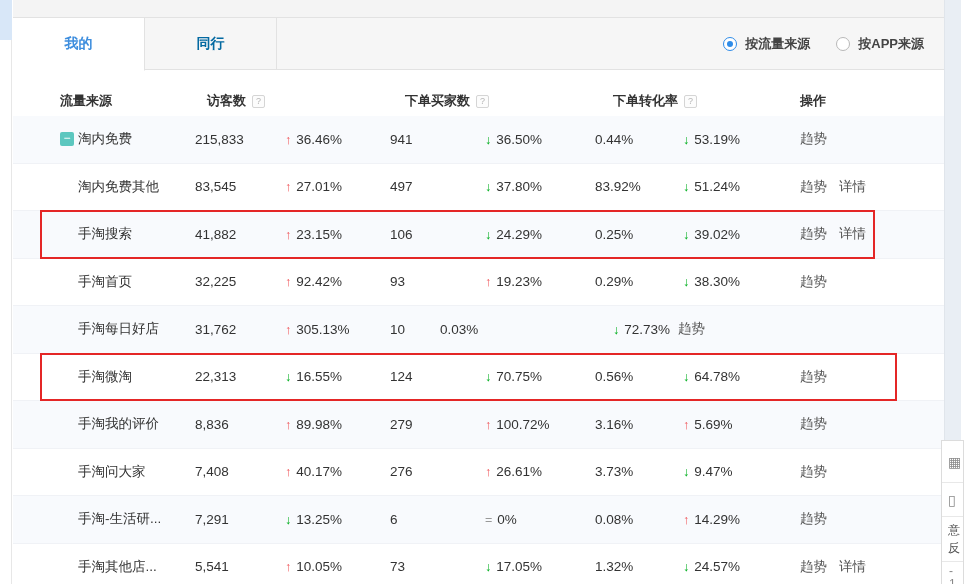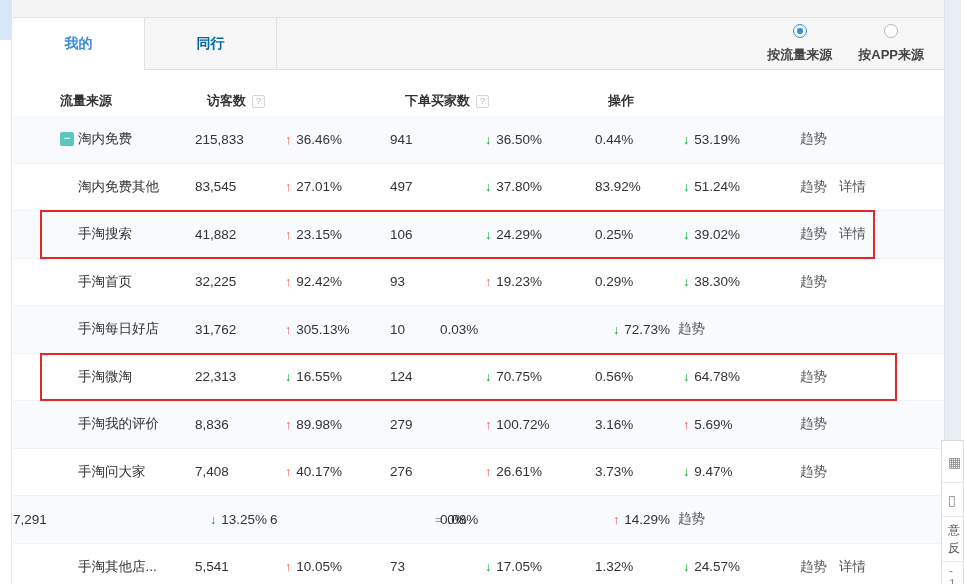--- a/index.html
+++ b/index.html
@@ -15,21 +15,21 @@
   
   .topbar { position:absolute; left:13px; top:0; width:931px; height:18px; background:#f4f4f4; border-bottom:1px solid #e2e2e2; }
   
   .scroll-strip { position:absolute; top:0; right:3px; width:17px; height:584px; background:#e9eef4; border-left:1px solid #e0e5eb; }
   
   .panel { position:absolute; left:13px; top:18px; width:931px; height:566px; background:#fff; }
   .tabbar { position:relative; height:52px; background:#f6f6f6; border-bottom:1px solid #e2e2e2; display:flex;font-weight:bold; }
   .tab { width:132px; display:flex; align-items:center; justify-content:center; font-size:14px; color:#0369a1; border-right:1px solid #e2e2e2; cursor:pointer; }
   .tab.active { background:#fff; color:#3e8ede; height:53px; border-bottom:1px solid #fff; }
   .radio-group { position:absolute; right:20px; top:0; height:52px; display:flex; align-items:center; gap:26px; }
-  .radio { display:flex; align-items:center; gap:8px; font-size:13px; color:#444; cursor:pointer;flex-direction:column; }
+  .radio { display:flex; align-items:center; gap:8px; font-size:13px; color:#444; cursor:pointer; }
   .radio-circle { width:14px; height:14px; border:1px solid #b8b8b8; border-radius:50%; background:#fff; position:relative; flex:none; }
   .radio.selected .radio-circle { border-color:#2f8ce8; }
   .radio.selected .radio-circle::after { content:""; position:absolute; inset:3px; border-radius:50%; background:#2f8ce8; }
   
   .thead { display:grid; grid-template-columns:182px 195px 205px 192px auto; height:30px; align-items:center; margin-top:16px; font-size:13px; font-weight:bold; color:#333; }
   .thead .h-name { padding-left:47px; }
   .thead .h-visitors { padding-left:12px; }
   .thead .h-buyers { padding-left:15px; }
   .thead .h-conv { padding-left:18px; }
   .thead .h-actions { padding-left:13px; }
@@ -89,20 +89,23 @@
   <div class="thead">
     <div class="h-name">
       <span>流量来源</span>
     </div>
     <div class="h-visitors">
       <span>访客数</span><span class="help">?</span>
     </div>
     <div class="h-buyers">
       <span>下单买家数</span><span class="help">?</span>
     </div>
+    <div class="h-conv">
+      <span>下单转化率</span><span class="help">?</span>
+    </div>
     <div class="h-actions">
       <span>操作</span>
     </div>
   </div>
 
   <div class="tbody">
       <div class="row stripe">
     <div class="c-name">
       <span class="collapse" style="display: block;">−</span>
       <span class="nm">淘内免费</span>
@@ -245,20 +248,24 @@
     <div class="c-chg b">
       <span class="arrow up">↑</span><span class="val">26.61%</span>
     </div>
     <div class="c-num c">3.73%</div>
     <div class="c-chg c">
       <span class="arrow down">↓</span><span class="val">9.47%</span>
     </div>
     <div class="c-actions"><span class="lnk">趋势</span></div>
   </div>
       <div class="row stripe">
+    <div class="c-name">
+      
+      <span class="nm">手淘-生活研...</span>
+    </div>
     <div class="c-num v">7,291</div>
     <div class="c-chg a">
       <span class="arrow down">↓</span><span class="val">13.25%</span>
     </div>
     <div class="c-num b">6</div>
     <div class="c-chg b">
       <span class="arrow eq">=</span><span class="val">0%</span>
     </div>
     <div class="c-num c">0.08%</div>
     <div class="c-chg c">

